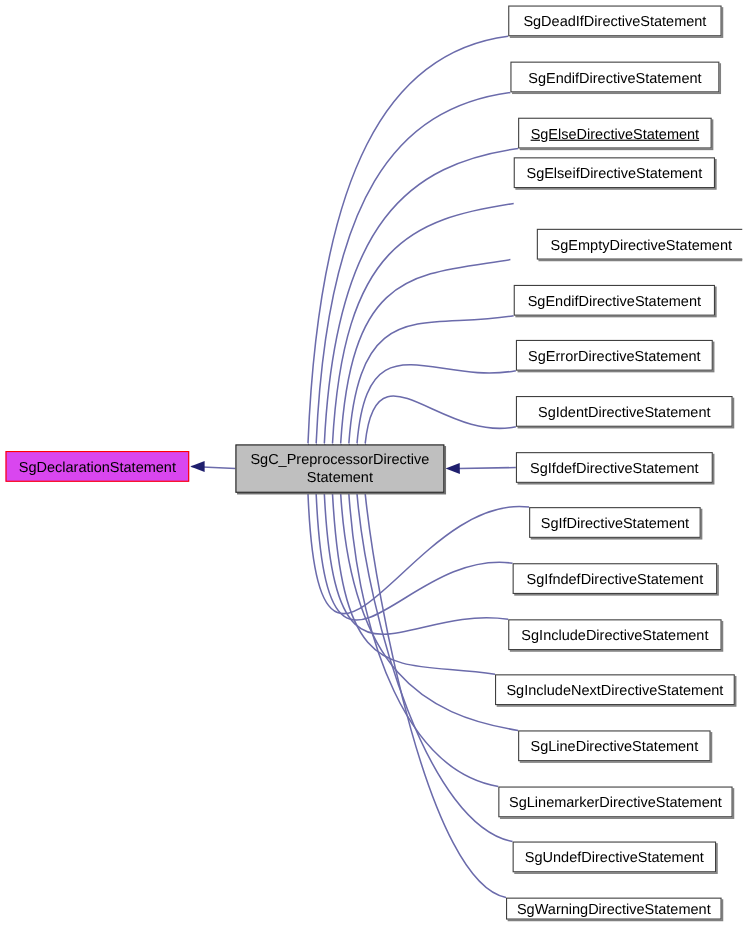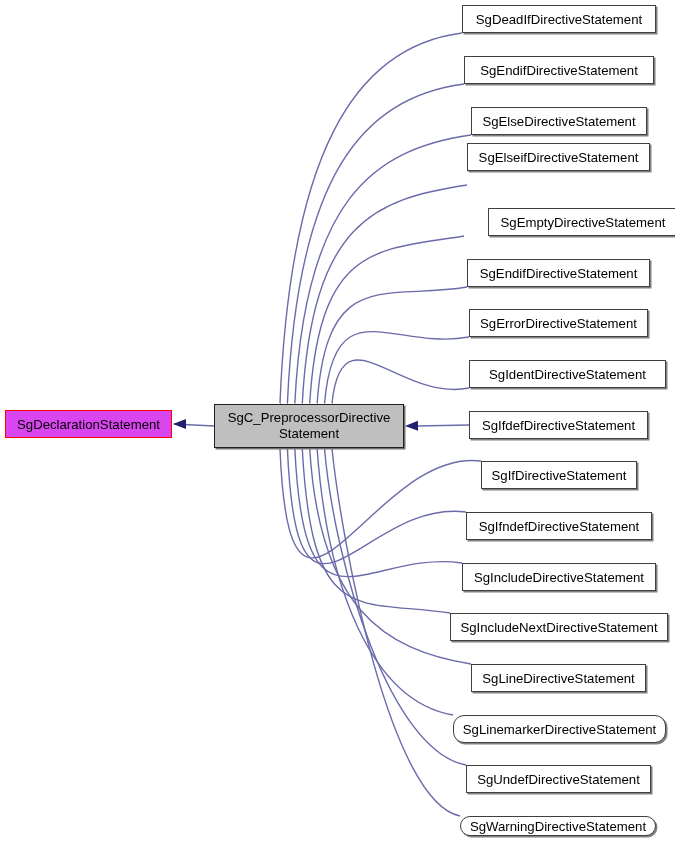--- a/index.html
+++ b/index.html
@@ -99,21 +99,21 @@
     </div>
     <div class="node base" style="left: 5px; top: 410px; width: 167px; height: 28px;">
       <span class="node-label">SgDeclarationStatement</span>
     </div>
     <div class="node" style="left: 462px; top: 5px; width: 194px; height: 28px;">
       <span class="node-label">SgDeadIfDirectiveStatement</span>
     </div>
     <div class="node" style="left: 464px; top: 56px; width: 190px; height: 28px;">
       <span class="node-label">SgEndifDirectiveStatement</span>
     </div>
-    <div class="node" style="left: 471px; top: 107px; width: 176px; height: 28px;">
+    <div class="node" style="left: 471px; top: 107px; width: 176px; height: 28px; text-decoration: underline;">
       <span class="node-label">SgElseDirectiveStatement</span>
     </div>
     <div class="node" style="left: 467px; top: 143px; width: 183px; height: 28px;">
       <span class="node-label">SgElseifDirectiveStatement</span>
     </div>
     <div class="node" style="left: 464px; top: 208px; width: 190px; height: 28px; margin-left: 24px;">
       <span class="node-label">SgEmptyDirectiveStatement</span>
     </div>
     <div class="node" style="left: 467px; top: 259px; width: 183px; height: 28px;">
       <span class="node-label">SgEndifDirectiveStatement</span>
@@ -135,22 +135,22 @@
     </div>
     <div class="node" style="left: 462px; top: 563px; width: 194px; height: 28px;">
       <span class="node-label">SgIncludeDirectiveStatement</span>
     </div>
     <div class="node" style="left: 450px; top: 613px; width: 218px; height: 28px;">
       <span class="node-label">SgIncludeNextDirectiveStatement</span>
     </div>
     <div class="node" style="left: 471px; top: 664px; width: 175px; height: 28px;">
       <span class="node-label">SgLineDirectiveStatement</span>
     </div>
-    <div class="node" style="left: 453px; top: 715px; width: 213px; height: 28px; border-radius: 11px;">
+    <div class="node" style="left: 453px; top: 715px; width: 213px; height: 28px;">
       <span class="node-label">SgLinemarkerDirectiveStatement</span>
     </div>
     <div class="node" style="left: 466px; top: 765px; width: 185px; height: 28px;">
       <span class="node-label">SgUndefDirectiveStatement</span>
     </div>
-    <div class="node" style="left: 460px; top: 816px; width: 196px; height: 20px; border-radius: 12px;">
+    <div class="node" style="left: 460px; top: 816px; width: 196px; height: 20px;">
       <span class="node-label">SgWarningDirectiveStatement</span>
     </div>
   </div>
 
 </body></html>

